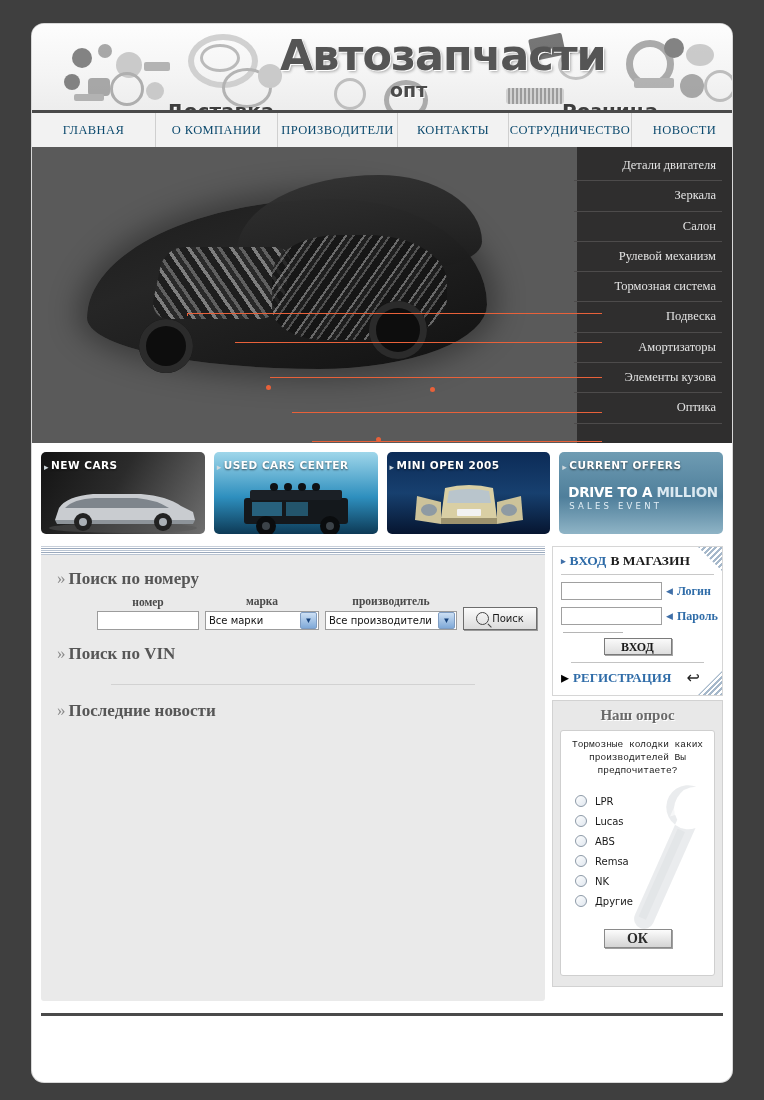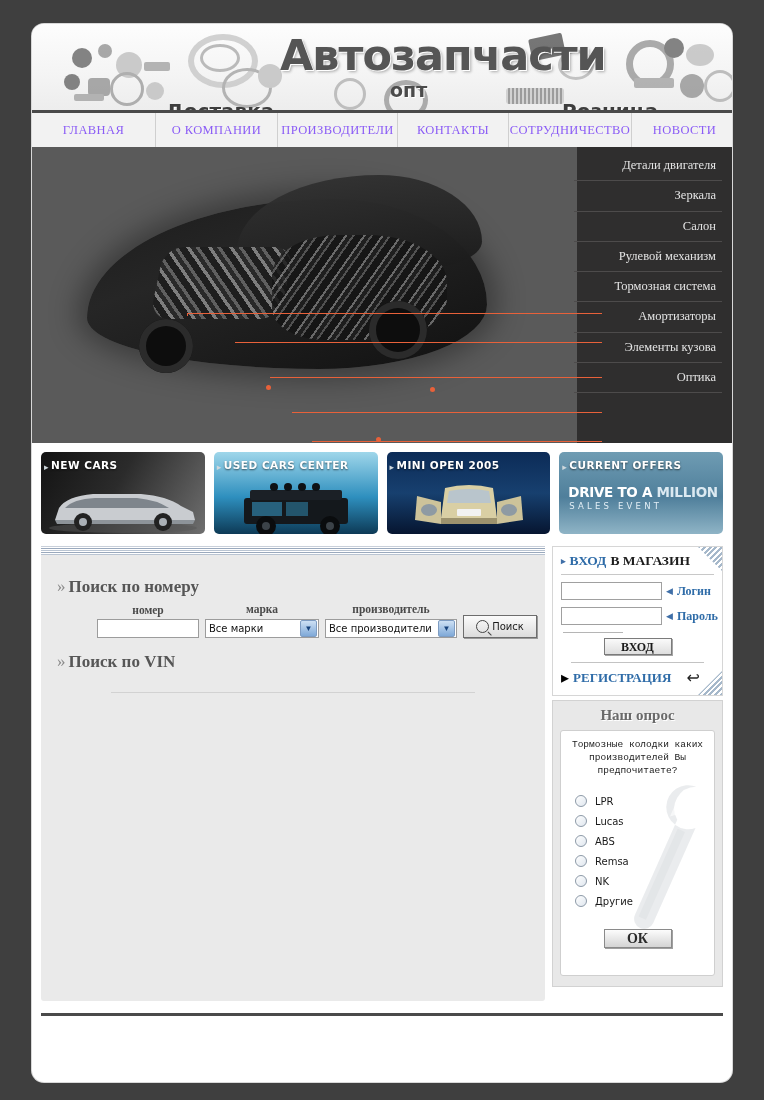--- a/index.html
+++ b/index.html
@@ -59,21 +59,21 @@
 
   
   .navbar{
     display:flex;height:34px;width:700px;
     background:#4a4a4a;
     border-top:3px solid #4a4a4a;
   }
   .navitem{
     flex:0 0 auto;
     background:#f2f2f2;
-    color:#8b5cf6;
+    color:#0c4a6e;
     font-family:"Liberation Serif",serif;
     font-size:12.5px;
     letter-spacing:.4px;
     display:flex;align-items:center;justify-content:center;
     border-right:1px solid #cfcfcf;
     cursor:pointer;
   }
   .navitem:last-child{border-right:none;}
 
   
@@ -154,21 +154,21 @@
     height:8px;width:100%;
     background:repeating-linear-gradient(180deg,#ffffff 0 1px,#9aa9bd 1px 2px,#ffffff 2px 3px,#b9c4d2 3px 4px);
     border-top:1px solid #c9d0da;
   }
   .searchpanel{
     background:#eaeaea;min-height:432px;padding:14px 0 0 0;position:relative;
     border-bottom-left-radius:3px;border-bottom-right-radius:3px;
   }
   .sec-title{
     font-family:"Liberation Serif",serif;font-size:17px;color:#565656;
-    font-weight:bold;margin:8px 0 0 16px;
+    font-weight:bold;margin:0 0 0 16px;
   }
   .sec-title .gt{color:#8b8b8b;font-weight:normal;margin-right:3px;}
   .formrow{display:flex;align-items:flex-end;gap:6px;margin:6px 0 0 56px;}
   .fieldbox{display:flex;flex-direction:column;}
   .flabel{
     font-family:"Liberation Serif",serif;font-weight:bold;font-size:11.5px;
     color:#4a4a4a;text-align:center;margin-bottom:3px;
   }
   .tinput{
     width:96px;height:15px;border:1px solid #9c9c9c;background:#fff;
@@ -358,20 +358,21 @@
 
     <div class="hdr-dot" style="left:344px;top:290px;"></div>
     <div class="hdr-dot" style="left:398px;top:240px;"></div>
 
     <div class="heromenu">
       <div class="mi">Детали двигателя</div>
       <div class="mi">Зеркала</div>
       <div class="mi">Салон</div>
       <div class="mi">Рулевой механизм</div>
       <div class="mi">Тормозная система</div>
+      <div class="mi">Подвеска</div>
       <div class="mi">Амортизаторы</div>
       <div class="mi">Элементы кузова</div>
       <div class="mi">Оптика</div>
     </div>
   </div>
 
   <div class="promos">
     <div class="promo p1">
       <span class="arrowdot">▸</span>
       <span class="plabel">NEW CARS</span>
@@ -469,20 +470,23 @@
             <span>Поиск</span>
           </div>
         </div>
 
         <div class="sec-title" style="margin-top:14px;">
           <span class="gt">»</span><span>Поиск по VIN</span>
         </div>
 
         <div class="hr-thin"></div>
 
+        <div class="sec-title" style="margin-top:16px;">
+          <span class="gt">»</span><span>Последние новости</span>
+        </div>
       </div>
     </div>
 
     <div class="rightcol">
 
       <div class="loginbox">
         <div class="corner-deco"></div>
         <div class="boxhead">
           <span class="tri">▸</span>
           <span class="blue">ВХОД</span>

